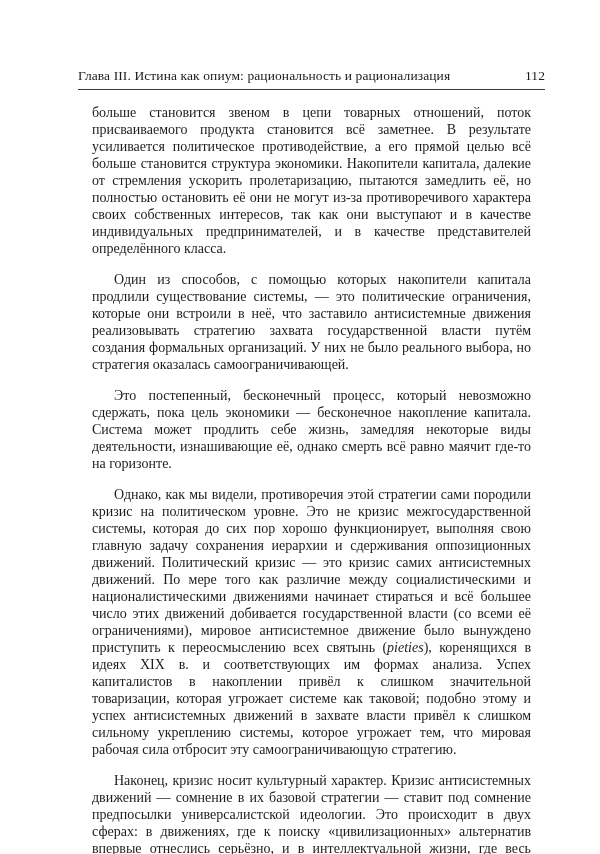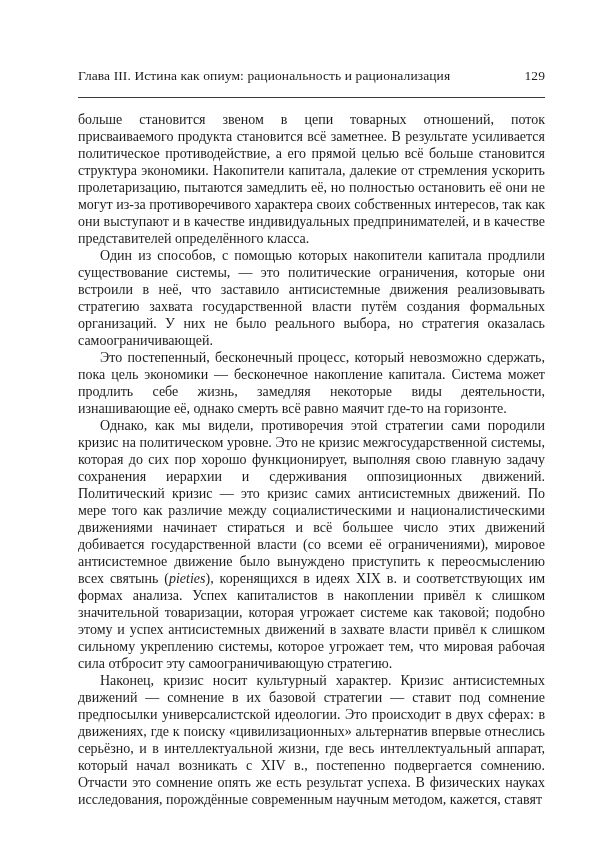--- a/index.html
+++ b/index.html
@@ -17,44 +17,44 @@
     box-sizing: border-box;
     padding: 68px 55px 0 78px;
     overflow: hidden;
   }
   .running-head {
     display: flex;
     justify-content: space-between;
     align-items: baseline;
     font-size: 13.5px;
     letter-spacing: 0.1px;
-    padding-bottom: 13px;
+    padding-bottom: 5px;
     border-bottom: 1px solid #3a3a3a;
     margin-bottom: 13px;
     white-space: nowrap;
     text-align: center;
   }
   .running-head .chapter { overflow: hidden; text-overflow: ellipsis; }
   .running-head .pagenum { margin-left: 14px; }
   .body-text {
     font-size: 14px;
     line-height: 17px;
     text-align: justify;
     text-justify: inter-word;
   }
-  .body-text p { margin: 0; }
+  .body-text p { margin: 14px; }
   .body-text p.indent { text-indent: 22px; }
 </style>
 </head>
 <body>
 
 <div class="page">
   <div class="running-head">
     <span class="chapter">Глава III. Истина как опиум: рациональность и рационализация</span>
-    <span class="pagenum">129</span>
+    <span class="pagenum">112</span>
   </div>
   <div class="body-text">
       <p>больше становится звеном в цепи товарных отношений, поток присваиваемого продукта становится всё заметнее. В результате усиливается политическое противодействие, а его прямой целью всё больше становится структура экономики. Накопители капитала, далекие от стремления ускорить пролетаризацию, пытаются замедлить её, но полностью остановить её они не могут из-за противоречивого характера своих собственных интересов, так как они выступают и в качестве индивидуальных предпринимателей, и в качестве представителей определённого класса.</p>
       <p class="indent">Один из способов, с помощью которых накопители капитала продлили существование системы, — это политические ограничения, которые они встроили в неё, что заставило антисистемные движения реализовывать стратегию захвата государственной власти путём создания формальных организаций. У них не было реального выбора, но стратегия оказалась самоограничивающей.</p>
       <p class="indent">Это постепенный, бесконечный процесс, который невозможно сдержать, пока цель экономики — бесконечное накопление капитала. Система может продлить себе жизнь, замедляя некоторые виды деятельности, изнашивающие её, однако смерть всё равно маячит где-то на горизонте.</p>
       <p class="indent">Однако, как мы видели, противоречия этой стратегии сами породили кризис на политическом уровне. Это не кризис межгосударственной системы, которая до сих пор хорошо функционирует, выполняя свою главную задачу сохранения иерархии и сдерживания оппозиционных движений. Политический кризис — это кризис самих антисистемных движений. По мере того как различие между социалистическими и националистическими движениями начинает стираться и всё большее число этих движений добивается государственной власти (со всеми её ограничениями), мировое антисистемное движение было вынуждено приступить к переосмыслению всех святынь (<i>pieties</i>), коренящихся в идеях XIX в. и соответствующих им формах анализа. Успех капиталистов в накоплении привёл к слишком значительной товаризации, которая угрожает системе как таковой; подобно этому и успех антисистемных движений в захвате власти привёл к слишком сильному укреплению системы, которое угрожает тем, что мировая рабочая сила отбросит эту самоограничивающую стратегию.</p>
       <p class="indent">Наконец, кризис носит культурный характер. Кризис антисистемных движений — сомнение в их базовой стратегии — ставит под сомнение предпосылки универсалистской идеологии. Это происходит в двух сферах: в движениях, где к поиску «цивилизационных» альтернатив впервые отнеслись серьёзно, и в интеллектуальной жизни, где весь интеллектуальный аппарат, который начал возникать с XIV в., постепенно подвергается сомнению. Отчасти это сомнение опять же есть результат успеха. В физических науках исследования, порождённые современным научным методом, кажется, ставят</p>
     </div>
 </div>
 

